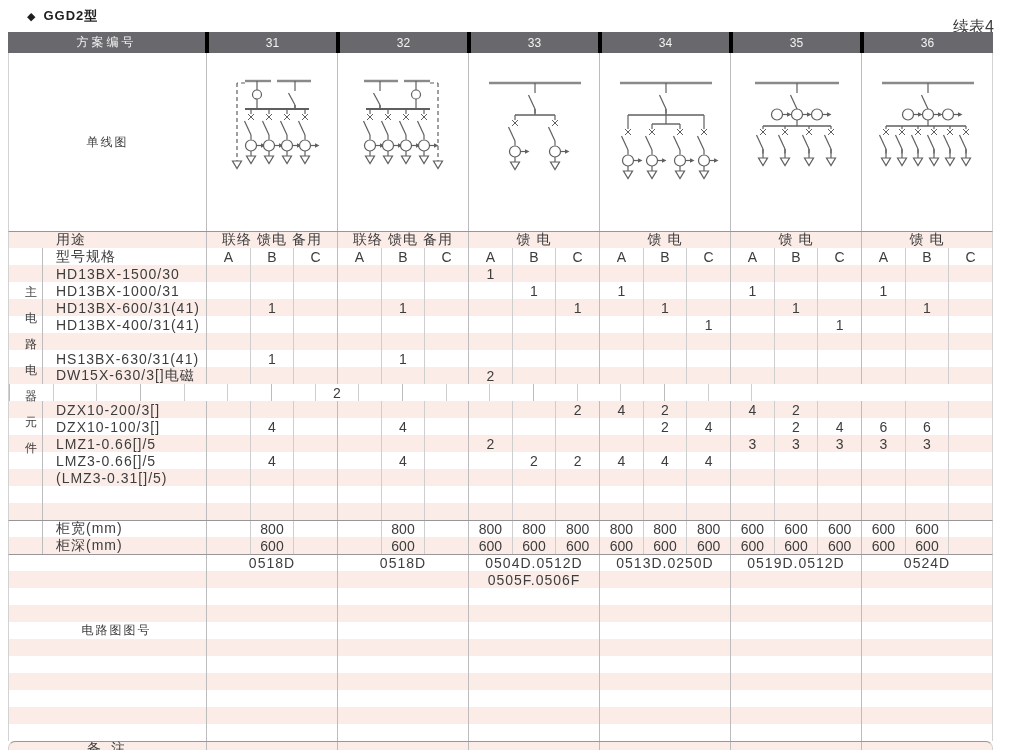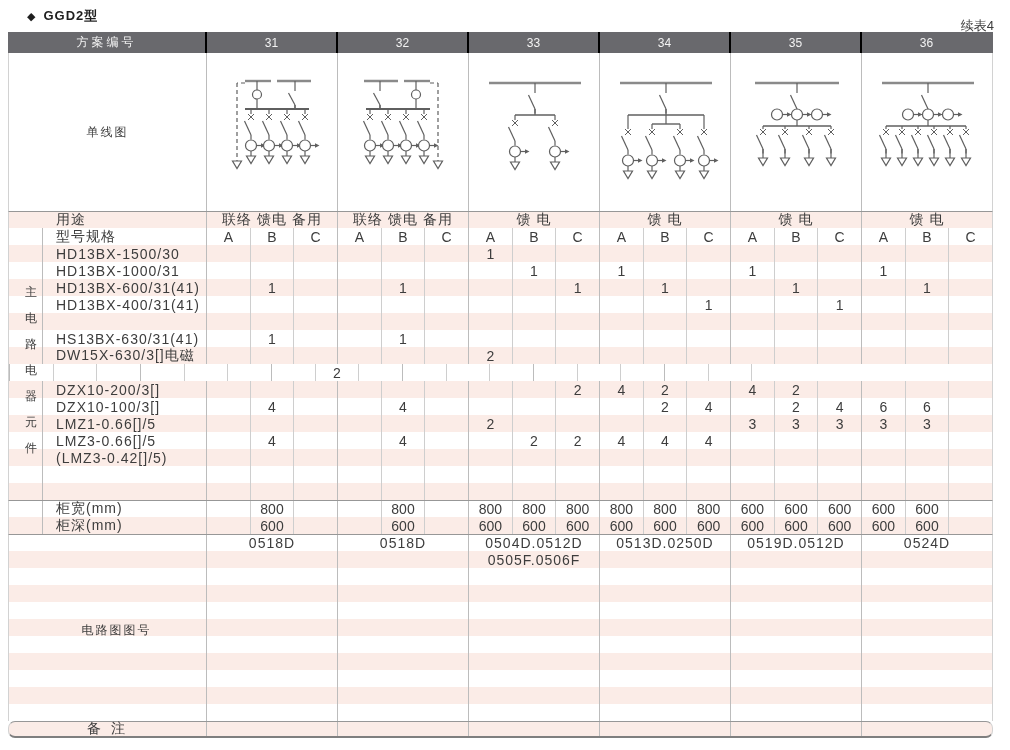--- a/index.html
+++ b/index.html
@@ -3,31 +3,31 @@
 <meta charset="utf-8">
 <style>
   * { box-sizing: border-box; margin: 0; padding: 0; }
   html,body { width:1010px; height:750px; background:#fff;
     font-family:"Liberation Sans","DejaVu Sans",sans-serif; color:#3d3d3d; }
   .page { position:relative; width:1010px; height:750px; overflow:hidden; background:#fff; }
 
   .doc-title { position:absolute; left:27px; top:7px; font-size:13px; font-weight:bold;
     color:#1e1e1e; letter-spacing:1px; display:flex; align-items:center; }
   .diamond { font-size:11px; margin-right:7px; color:#1e1e1e; }
-  .cont-label { position:absolute; right:16px; top:17px; font-size:13px; color:#3d3d3d; }
+  .cont-label { position:absolute; right:16px; top:17px; font-size:16px; color:#3d3d3d; }
 
   .ggd-table { position:absolute; left:8px; top:32px; width:985px; }
 
   .hrow { display:flex; height:21px; background:#69696d; color:#f3f3f3; font-size:12px; }
-  .hcell { display:flex; align-items:center; justify-content:center; border-left:2px solid #000000; letter-spacing:3px; }
+  .hcell { display:flex; align-items:center; justify-content:center; border-left:4px solid #000000; letter-spacing:3px; }
   .hcell:first-child { border-left:none; }
   .hcell.hlabel { width:197px; }
   .hcell.hscheme { width:131px; letter-spacing:0; }
 
-  .drow { display:flex; height:158px; border-left:1px solid #d2d2d2; border-right:1px solid #d2d2d2; background:#fff; }
+  .drow { display:flex; height:178px; border-left:1px solid #d2d2d2; border-right:1px solid #d2d2d2; background:#fff; }
   .dlabel { width:197px; display:flex; align-items:center; justify-content:center;
     font-size:12px; letter-spacing:2px; color:#3d3d3d; }
   .dcell { width:131px; border-left:1px solid #bcbcbc; }
 
   .row { display:flex; height:17px; font-size:14px; border-left:1px solid #d2d2d2;
     border-right:1px solid #d2d2d2; background:#fff; }
   .row.pink { background:#fbece7; }
   .row.sect { border-top:1px solid #979797; }
   .row.bottom { border-bottom:2px solid #7f7f7f;border-radius:7px; }
   .lab { width:197px; display:flex; align-items:center; padding-left:47px; position:relative; letter-spacing:1px; }
@@ -810,21 +810,21 @@
             <div class="sub"></div>
             <div class="sub"></div>
           </div>
           <div class="scell">
             <div class="sub"></div>
             <div class="sub"></div>
             <div class="sub"></div>
           </div>
         </div>
         <div class="row pink">
-          <div class="lab strip">(LMZ3-0.42[]/5)</div>
+          <div class="lab strip">(LMZ3-0.31[]/5)</div>
           <div class="scell">
             <div class="sub"></div>
             <div class="sub"></div>
             <div class="sub"></div>
           </div>
           <div class="scell">
             <div class="sub"></div>
             <div class="sub"></div>
             <div class="sub"></div>
           </div>

